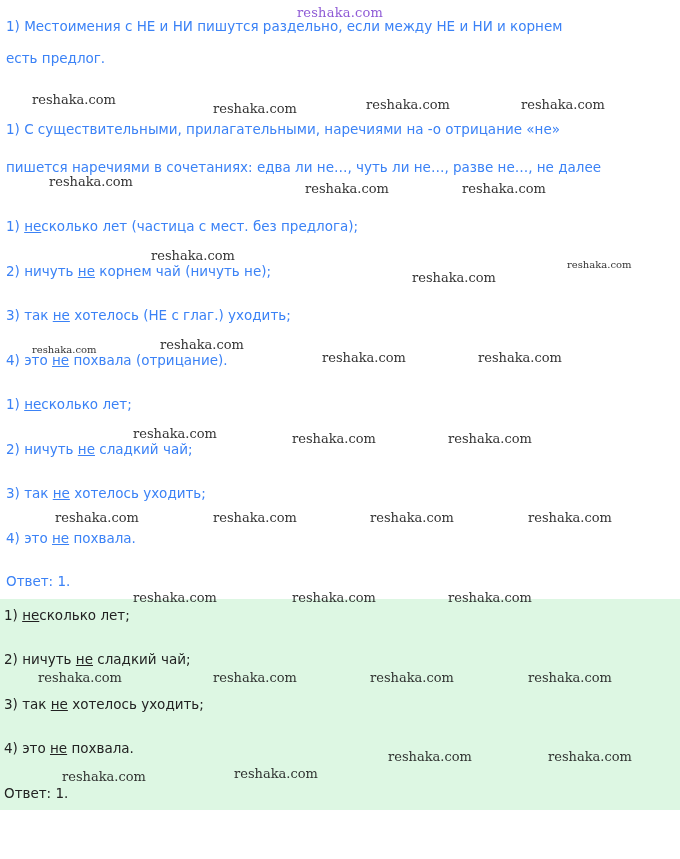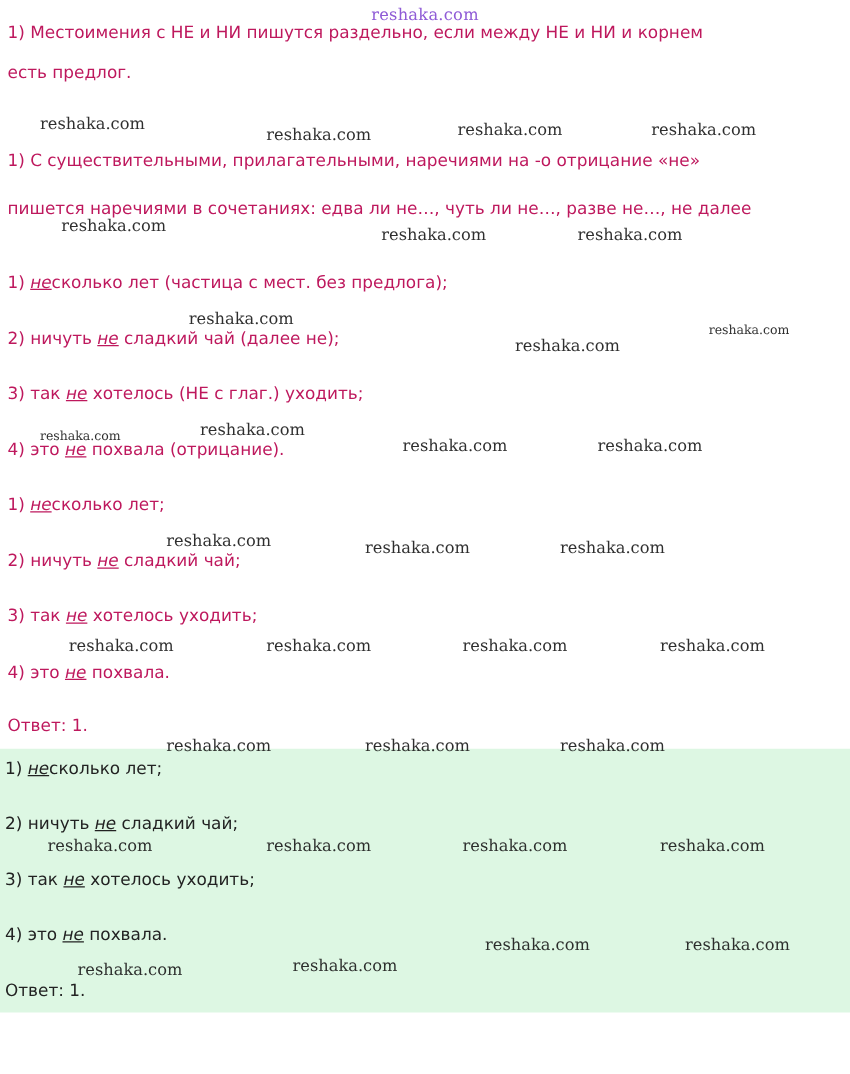--- a/index.html
+++ b/index.html
@@ -31,26 +31,25 @@
     font-family: "DejaVu Serif", "Liberation Serif", serif;
   }
   .content {
     position: relative;
     padding: 0 4px;
   }
   .line {
     line-height: 1.0;
     padding: 0 0 0 2px;
     white-space: pre-wrap;
-    color: #be185d;
+    color: #3b82f6;
   }
   .gap-md { height: 18px; }
   .gap-lg { height: 22px; }
   .italic-ne {
-    font-style: italic;
     text-decoration: underline;
   }
   .answer-block {
     background: #ddf7e3;
     padding: 10px 2px 10px 2px;
     margin-top: 10px;
   }
   .answer-block .line { color: #222; }
   
   .wm {
@@ -80,21 +79,21 @@
     <div class="gap-lg" style="height:28px;"></div>
     <div class="line">1) С существительными, прилагательными, наречиями на -о отрицание «не»</div>
     <div class="gap-md" style="height:24px;"></div>
     <div class="line">пишется наречиями в сочетаниях: едва ли не…, чуть ли не…, разве не…, не далее</div>
     <div class="gap-md" style="height:19px;"></div>
 
     <div class="gap-lg" style="height:27px;"></div>
 
     <div class="line"><span>1) </span><span class="italic-ne">не</span><span>сколько лет (частица с мест. без предлога);</span></div>
     <div class="gap-lg" style="height:31px;"></div>
-    <div class="line"><span>2) ничуть </span><span class="italic-ne">не</span><span> сладкий чай (далее не);</span></div>
+    <div class="line"><span>2) ничуть </span><span class="italic-ne">не</span><span> корнем чай (ничуть не);</span></div>
     <div class="gap-lg" style="height:31px;"></div>
     <div class="line"><span>3) так </span><span class="italic-ne">не</span><span> хотелось (НЕ с глаг.) уходить;</span></div>
     <div class="gap-lg" style="height:31px;"></div>
     <div class="line"><span>4) это </span><span class="italic-ne">не</span><span> похвала (отрицание).</span></div>
 
     <div class="gap-lg" style="height:31px;"></div>
 
     <div class="line"><span>1) </span><span class="italic-ne">не</span><span>сколько лет;</span></div>
     <div class="gap-lg" style="height:31px;"></div>
     <div class="line"><span>2) ничуть </span><span class="italic-ne">не</span><span> сладкий чай;</span></div>

